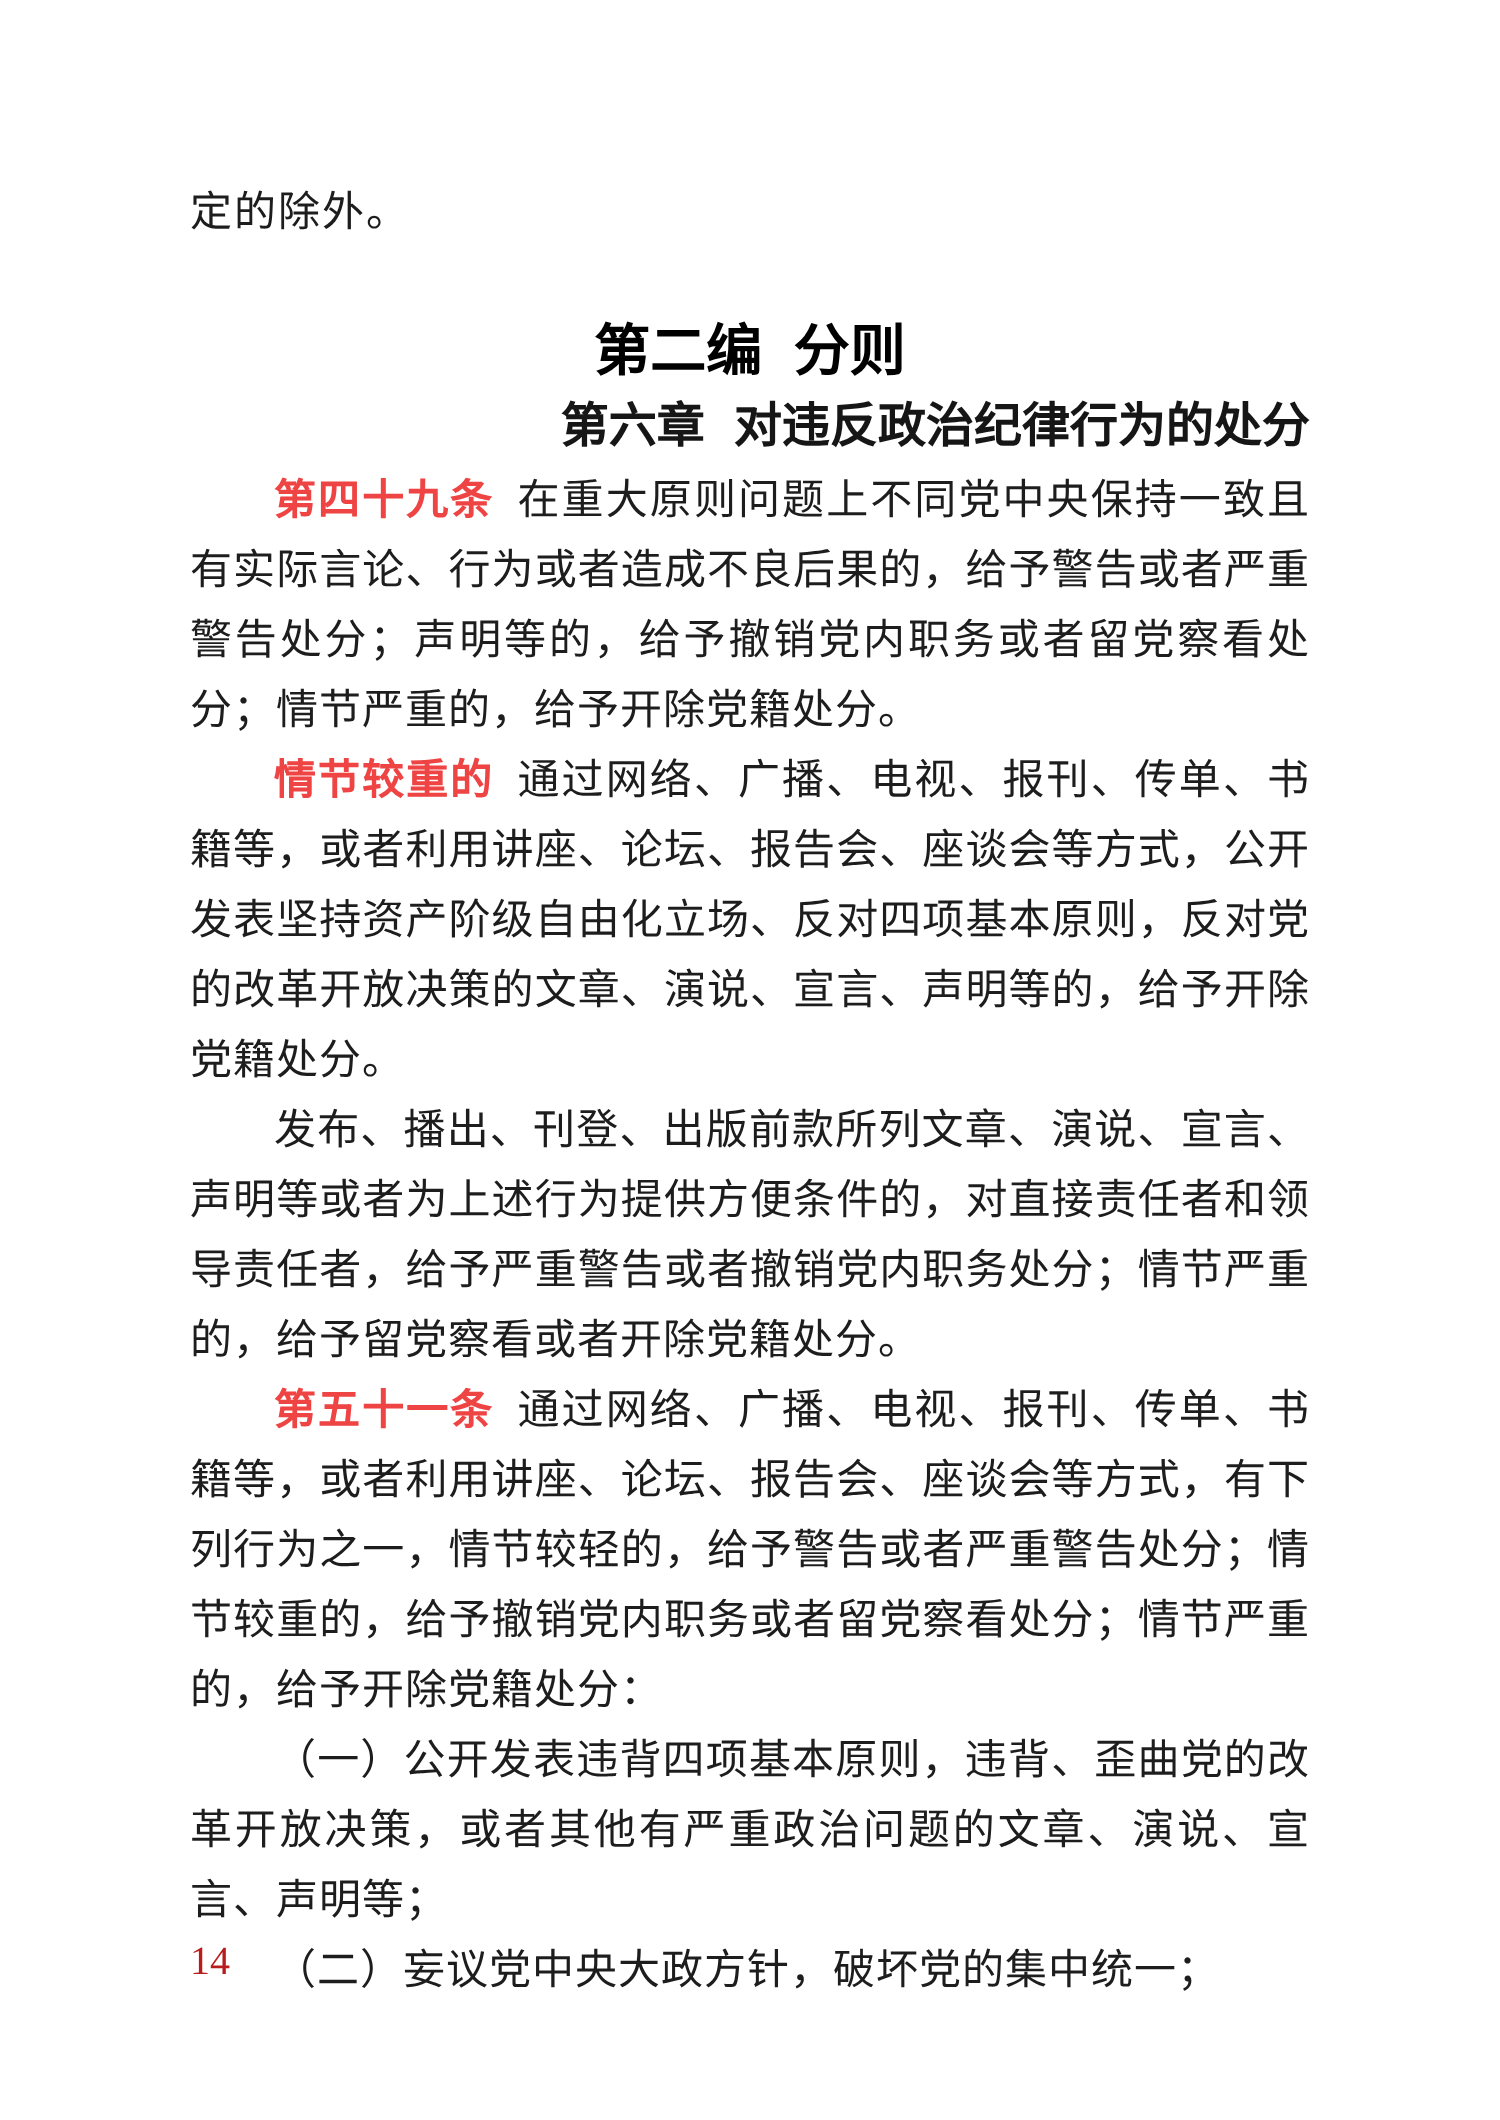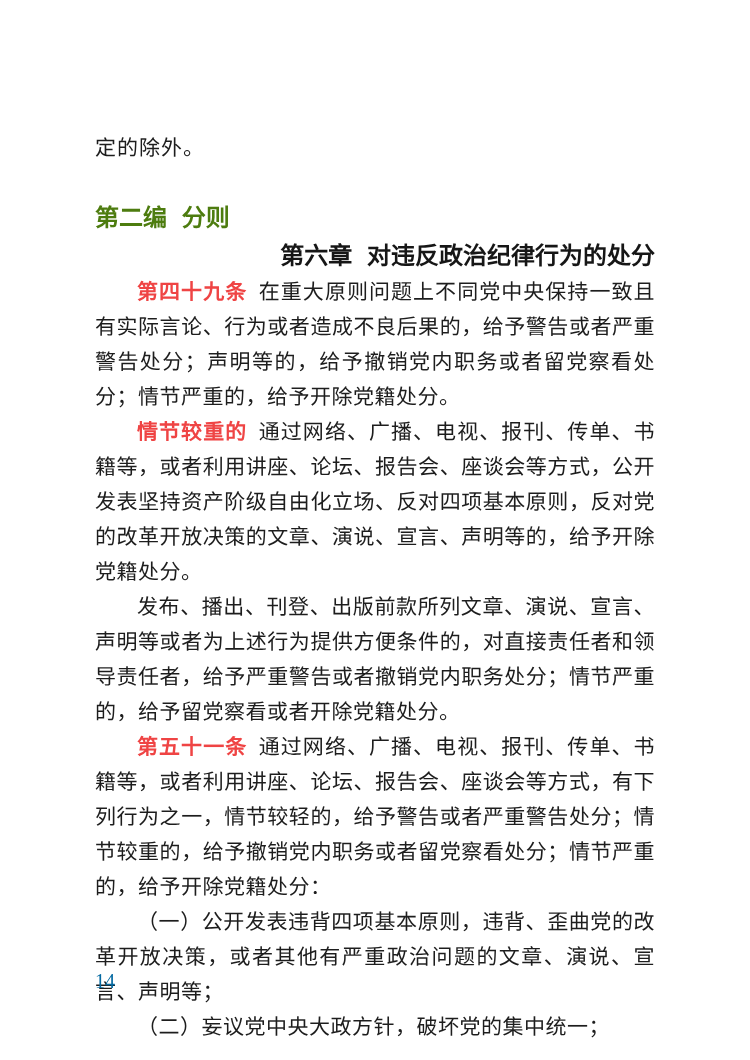--- a/index.html
+++ b/index.html
@@ -14,40 +14,40 @@
     position: relative;
     width: 750px;
     height: 1060px;
     background: #ffffff;
     color: #1d1d1d;
     font-family: "Liberation Serif", "DejaVu Serif", serif;
   }
   .content {
     position: absolute;
     left: 95px;
-    top: 12px;
+    top: 0;
     width: 560px;
-    padding-top: 119px;
+    padding-top: 89px;
   }
   .continuation {
     margin: 0;
     font-size: 21px;
     line-height: 35px;
     text-indent: 0;
     letter-spacing: 1px;
   }
   .part-heading {
     margin: 33px 0 0 0;
-    text-align: left;
+    text-align: center;
     font-family: "Liberation Sans", "DejaVu Sans", sans-serif;
     font-weight: 700;
-    font-size: 24px;
+    font-size: 28px;
     line-height: 38px;
     word-spacing: 8px;
-    color: #4d7c0f;
+    color: #000000;
   }
   .chapter-heading {
     margin: 0;
     text-align: right;
     font-family: "Liberation Sans", "DejaVu Sans", sans-serif;
     font-weight: 700;
     font-size: 24px;
     line-height: 38px;
     word-spacing: 8px;
     color: #161616;
@@ -69,21 +69,21 @@
     margin-right: 0.55em;
     color: #ef4444;
   }
   .page-number {
     position: absolute;
     left: 95px;
     top: 968px;
     font-size: 20px;
     line-height: 26px;
     font-family: "Liberation Serif", "DejaVu Serif", serif;
-    color: #0369a1;
+    color: #b91c1c;
   }
 </style>
 </head>
 <body>
 
 <div class="page">
   <div class="content">
 
     <p class="continuation">定的除外。</p>
 

